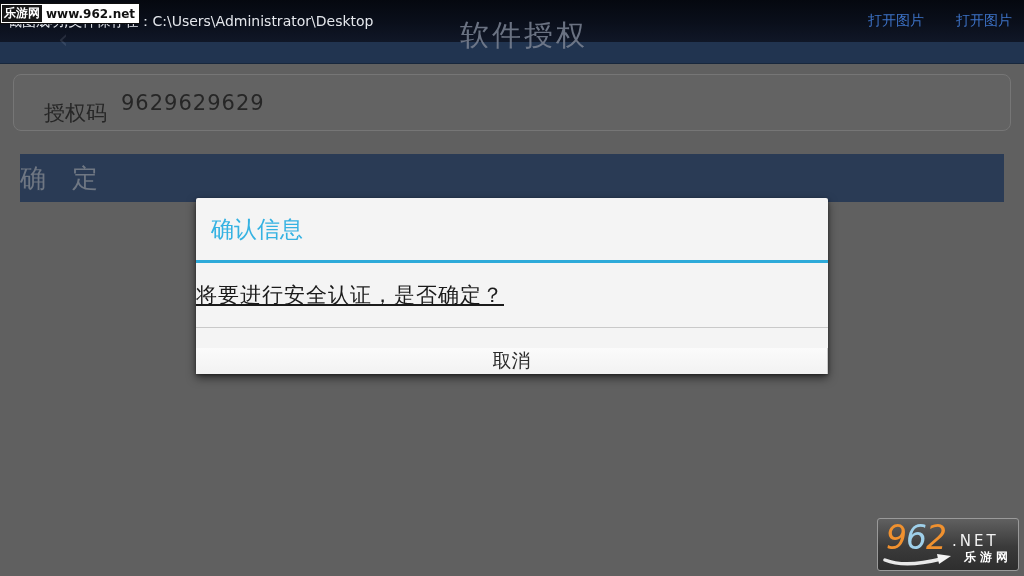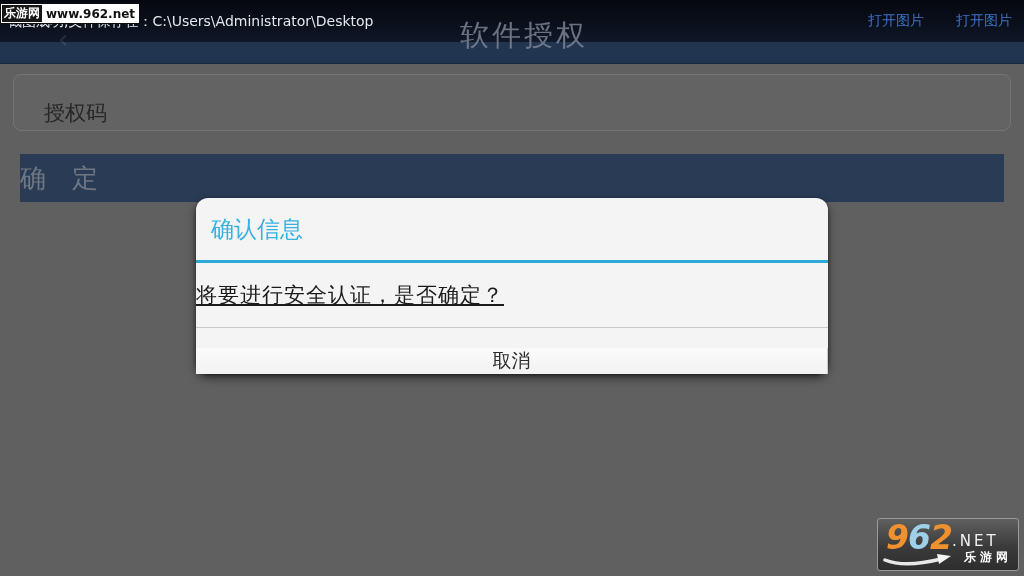--- a/index.html
+++ b/index.html
@@ -138,21 +138,21 @@
     font-size: 26px;
     color: #6f7783;
   }
 
   
   .dialog {
     position: absolute;
     left: 196px; top: 198px;
     width: 632px;
     background: #f4f4f4;
-    border-radius: 12px;
+    border-radius: 2px;
     box-shadow: 0 4px 10px rgba(0,0,0,0.55), 0 1px 3px rgba(0,0,0,0.4);
     z-index: 30;
   }
   .dialog-title {
     height: 62px;
     display: flex;
     align-items: center;
     padding-left: 15px;
     font-size: 23px;
     color: #35b2e2;
@@ -196,21 +196,21 @@
     background: linear-gradient(180deg, #606060 0%, #3a3a3a 55%, #2e2e2e 100%);
     border: 1px solid #9a9a9a;
     border-radius: 3px;
     z-index: 25;
     overflow: hidden;
   }
   .logo-962 {
     position: absolute;
     left: 8px; top: 1px;
     font-size: 33px;
-    font-weight: bold;
+    font-weight: normal;
     font-style: italic;
     letter-spacing: -1px;
     line-height: 36px;
   }
   .logo-d-orange { color: #f0912f; }
   .logo-d-blue  { color: #9fd0ea; }
   .logo-net {
     position: absolute;
     left: 74px; top: 13px;
     font-size: 15px;
@@ -249,20 +249,21 @@
     </div>
   </div>
 
   <div class="badge">
     <span class="badge-site">乐游网</span>
     <span class="badge-url">www.962.net</span>
   </div>
 
   <div class="auth-field">
     <span class="auth-label">授权码</span>
+    <span class="auth-code">9629629629</span>
   </div>
 
   <div class="confirm-bar">
     <span class="confirm-bar-label">确　定</span>
   </div>
 
   <div class="dialog">
     <div class="dialog-title">确认信息</div>
     <div class="dialog-title-divider"></div>
     <div class="dialog-message">将要进行安全认证，是否确定？</div>

